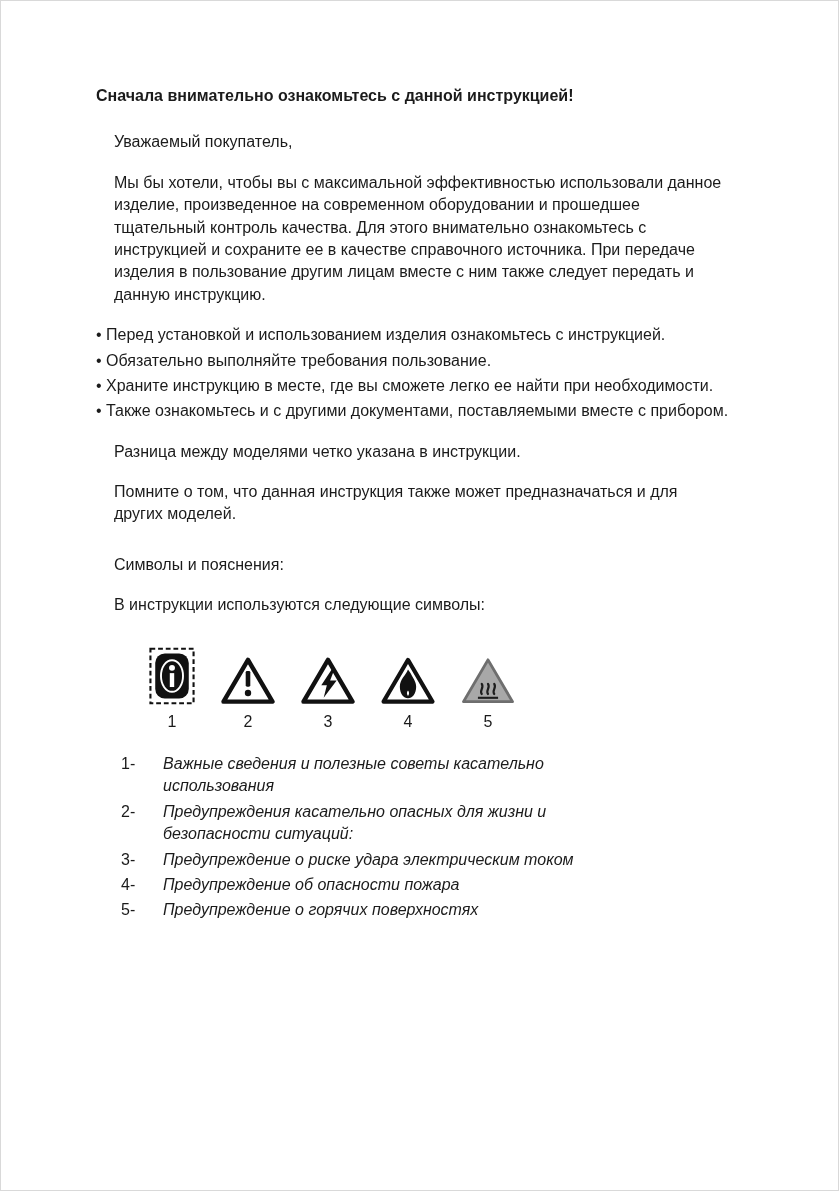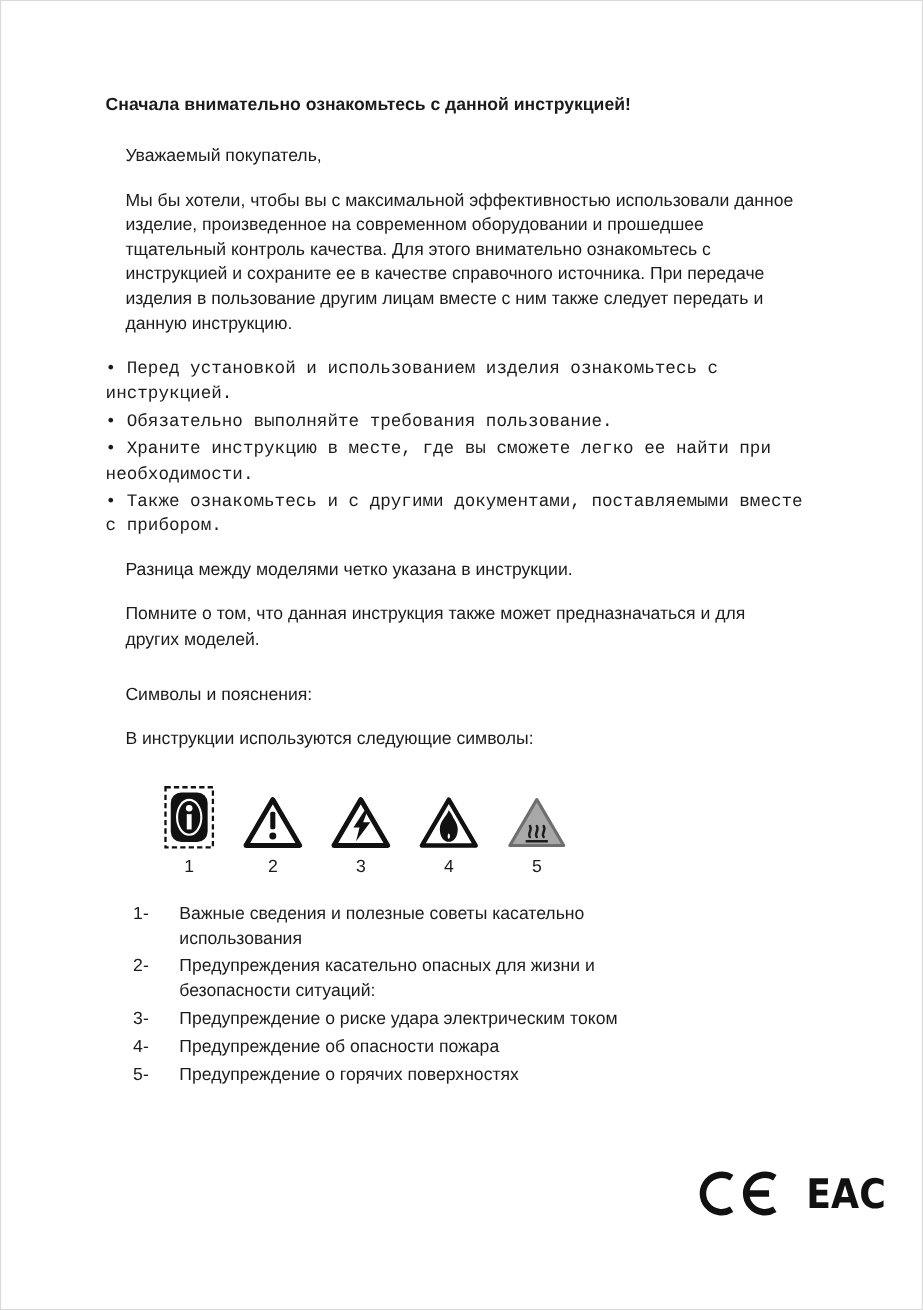--- a/index.html
+++ b/index.html
@@ -25,21 +25,21 @@
     font-size: 16px;
     line-height: 1.4;
   }
   .title {
     font-size: 16px;
     font-weight: bold;
     margin: 0 0 24px 0;
   }
   p { margin: 18px; }
   .gap-top { margin-top: 28px; }
-  .bullets { margin-top: 18px; font-family: Liberation Mono, monospace; }
+  .bullets { margin-top: 18px; }
   .bullet { margin: 3px 0; }
   .bullet::before { content: "• "; }
   .icons-row {
     margin-top: 30px;
     padding-left: 53px;
     display: flex;
     align-items: flex-end;
     gap: 26px;
   }
   .icon-cell {
@@ -54,21 +54,21 @@
   .legend {
     margin-top: 20px;
     padding-left: 25px;
     width: 500px;
   }
   .legend-item {
     display: grid;
     grid-template-columns: 42px 1fr;
     margin: 3px 0;
   }
-  .legend-text { max-width: 430px; display: inline-block; }
+  .legend-text { max-width: 430px; display: inline-block; font-style: italic; }
   .marks {
     position: absolute;
     left: 634px; top: 1062px;
     display: flex;
     align-items: center;
     gap: 26px;
   }
   .eac {
     font-family: "DejaVu Sans", sans-serif;
     font-weight: bold;
@@ -174,21 +174,13 @@
         <span class="legend-text">Предупреждение об опасности пожара</span>
       </div>
       <div class="legend-item">
         <span class="legend-num">5-</span>
         <span class="legend-text">Предупреждение о горячих поверхностях</span>
       </div>
     </div>
 
   </div>
 
-  <div class="marks">
-    <svg viewBox="0 0 110 64" width="72" height="44">
-      <path d="M46 10 A 26 26 0 1 0 46 54" fill="none" stroke="#111" stroke-width="9"></path>
-      <path d="M106 10 A 26 26 0 1 0 106 54" fill="none" stroke="#111" stroke-width="9"></path>
-      <line x1="68" y1="32" x2="98" y2="32" stroke="#111" stroke-width="9"></line>
-    </svg>
-    <div class="eac">EAC</div>
-  </div>
 </div>
 
 </body></html>

